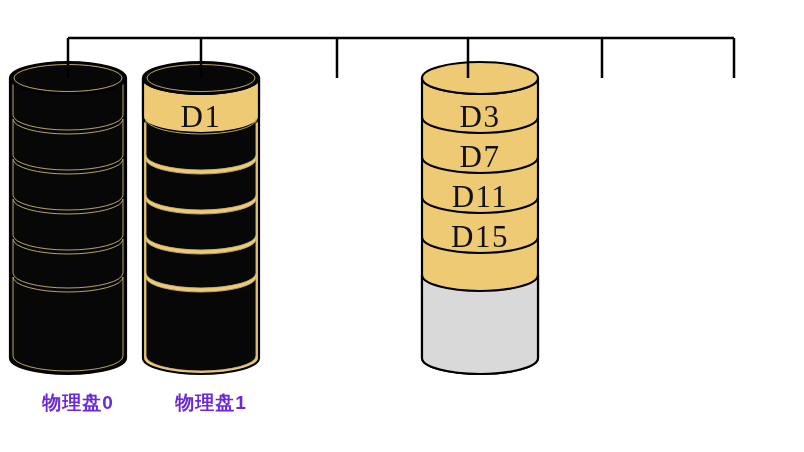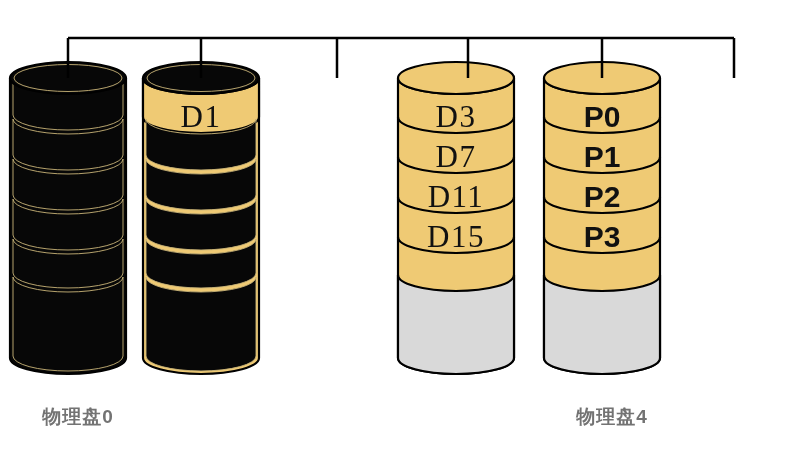--- a/index.html
+++ b/index.html
@@ -7,26 +7,26 @@
     position: relative;
     width: 804px;
     height: 452px;
     background: #ffffff;
     overflow: hidden;
     font-family: "Liberation Sans", "DejaVu Sans", sans-serif;
   }
   .disk { position: absolute; top: 60px; width: 140px; }
   .disk svg { display: block; }
   .disk-name {
-    margin-top: 14px;
+    margin-top: 0;
     width: 100%;
     text-align: center;
     font-size: 19px;
     font-weight: 700;
-    color: #737373;
+    color: #6d28d9;
     letter-spacing: 1px;
     white-space: nowrap;
   }
   
   .cyl-body, .cyl-gray, .cyl-top, .sep { stroke: #000000; stroke-width: 2.2; }
   .sep { fill: none; }
   .dband { stroke: #000000; stroke-width: 2.2; }
   .bband { stroke-width: 0.9; }
   .inner-ring { fill: none; stroke-width: 0.9; }
   text.serif {
@@ -79,54 +79,39 @@
       <path class="dband" d="M2,18 A58,16 0 0 0 118,18 L118,57 A58,16 0 0 1 2,57 Z" fill="#efca74"></path>
       <path class="bband" stroke="#c9b478" d="M5,59 A55,15 0 0 0 115,59 L115,95 A55,15 0 0 1 5,95 Z" fill="#070707"></path>
       <path class="bband" stroke="#c9b478" d="M5,99 A55,15 0 0 0 115,99 L115,135 A55,15 0 0 1 5,135 Z" fill="#070707"></path>
       <path class="bband" stroke="#c9b478" d="M5,139 A55,15 0 0 0 115,139 L115,175 A55,15 0 0 1 5,175 Z" fill="#070707"></path>
       <path class="bband" stroke="#c9b478" d="M5,179 A55,15 0 0 0 115,179 L115,213 A55,15 0 0 1 5,213 Z" fill="#070707"></path>
       <path class="bband" stroke="#c9b478" d="M5,217 A55,15 0 0 0 115,217 L115,296 A55,15 0 0 1 5,296 Z" fill="#070707"></path>
       <ellipse class="cyl-top" cx="60" cy="18" rx="58" ry="16" fill="#070707"></ellipse>
       <ellipse class="inner-ring" stroke="#c9b478" cx="60" cy="18" rx="54" ry="13.5"></ellipse>
       <text class="serif" x="60" y="56">D1</text>
     </svg>
+    <div class="disk-name">物理盘1</div>
   </div>
 
 
-  <div class="disk" style="left:396px">
+  <div class="disk" style="left:420px">
     <svg width="120" height="330" viewBox="0 0 120 330">
       <path class="cyl-body" d="M2,18 L2,298 A58,16 0 0 0 118,298 L118,18 A58,16 0 0 1 2,18 Z" fill="#efca74"></path>
       <path class="cyl-gray" d="M2,215 A58,16 0 0 0 118,215 L118,298 A58,16 0 0 1 2,298 Z" fill="#d9d9d9"></path>
       <path class="sep" d="M2,57 A58,16 0 0 0 118,57"></path>
       <path class="sep" d="M2,97 A58,16 0 0 0 118,97"></path>
       <path class="sep" d="M2,137 A58,16 0 0 0 118,137"></path>
       <path class="sep" d="M2,177 A58,16 0 0 0 118,177"></path>
       <ellipse class="cyl-top" cx="60" cy="18" rx="58" ry="16" fill="#efca74"></ellipse>
       <text class="serif" x="60" y="56">D3</text>
       <text class="serif" x="60" y="96">D7</text>
       <text class="serif" x="60" y="136">D11</text>
       <text class="serif" x="60" y="176">D15</text>
     </svg>
   </div>
 
-  <div class="disk" style="left:542px">
-    <svg width="120" height="330" viewBox="0 0 120 330">
-      <path class="cyl-body" d="M2,18 L2,298 A58,16 0 0 0 118,298 L118,18 A58,16 0 0 1 2,18 Z" fill="#efca74"></path>
-      <path class="cyl-gray" d="M2,215 A58,16 0 0 0 118,215 L118,298 A58,16 0 0 1 2,298 Z" fill="#d9d9d9"></path>
-      <path class="sep" d="M2,57 A58,16 0 0 0 118,57"></path>
-      <path class="sep" d="M2,97 A58,16 0 0 0 118,97"></path>
-      <path class="sep" d="M2,137 A58,16 0 0 0 118,137"></path>
-      <path class="sep" d="M2,177 A58,16 0 0 0 118,177"></path>
-      <ellipse class="cyl-top" cx="60" cy="18" rx="58" ry="16" fill="#efca74"></ellipse>
-      <text class="boldlbl" x="60" y="56">P0</text>
-      <text class="boldlbl" x="60" y="96">P1</text>
-      <text class="boldlbl" x="60" y="136">P2</text>
-      <text class="boldlbl" x="60" y="176">P3</text>
-    </svg>
-    <div class="disk-name">物理盘4</div>
-  </div>
 
 
   <svg class="connector-overlay" width="804" height="452" viewBox="0 0 804 452">
     <path d="M68,38 H734 M68,38 V78 M201,38 V78 M337,38 V78 M468,38 V78 M602,38 V78 M734,38 V78"></path>
   </svg>
 
 </div>
 
 </body></html>

